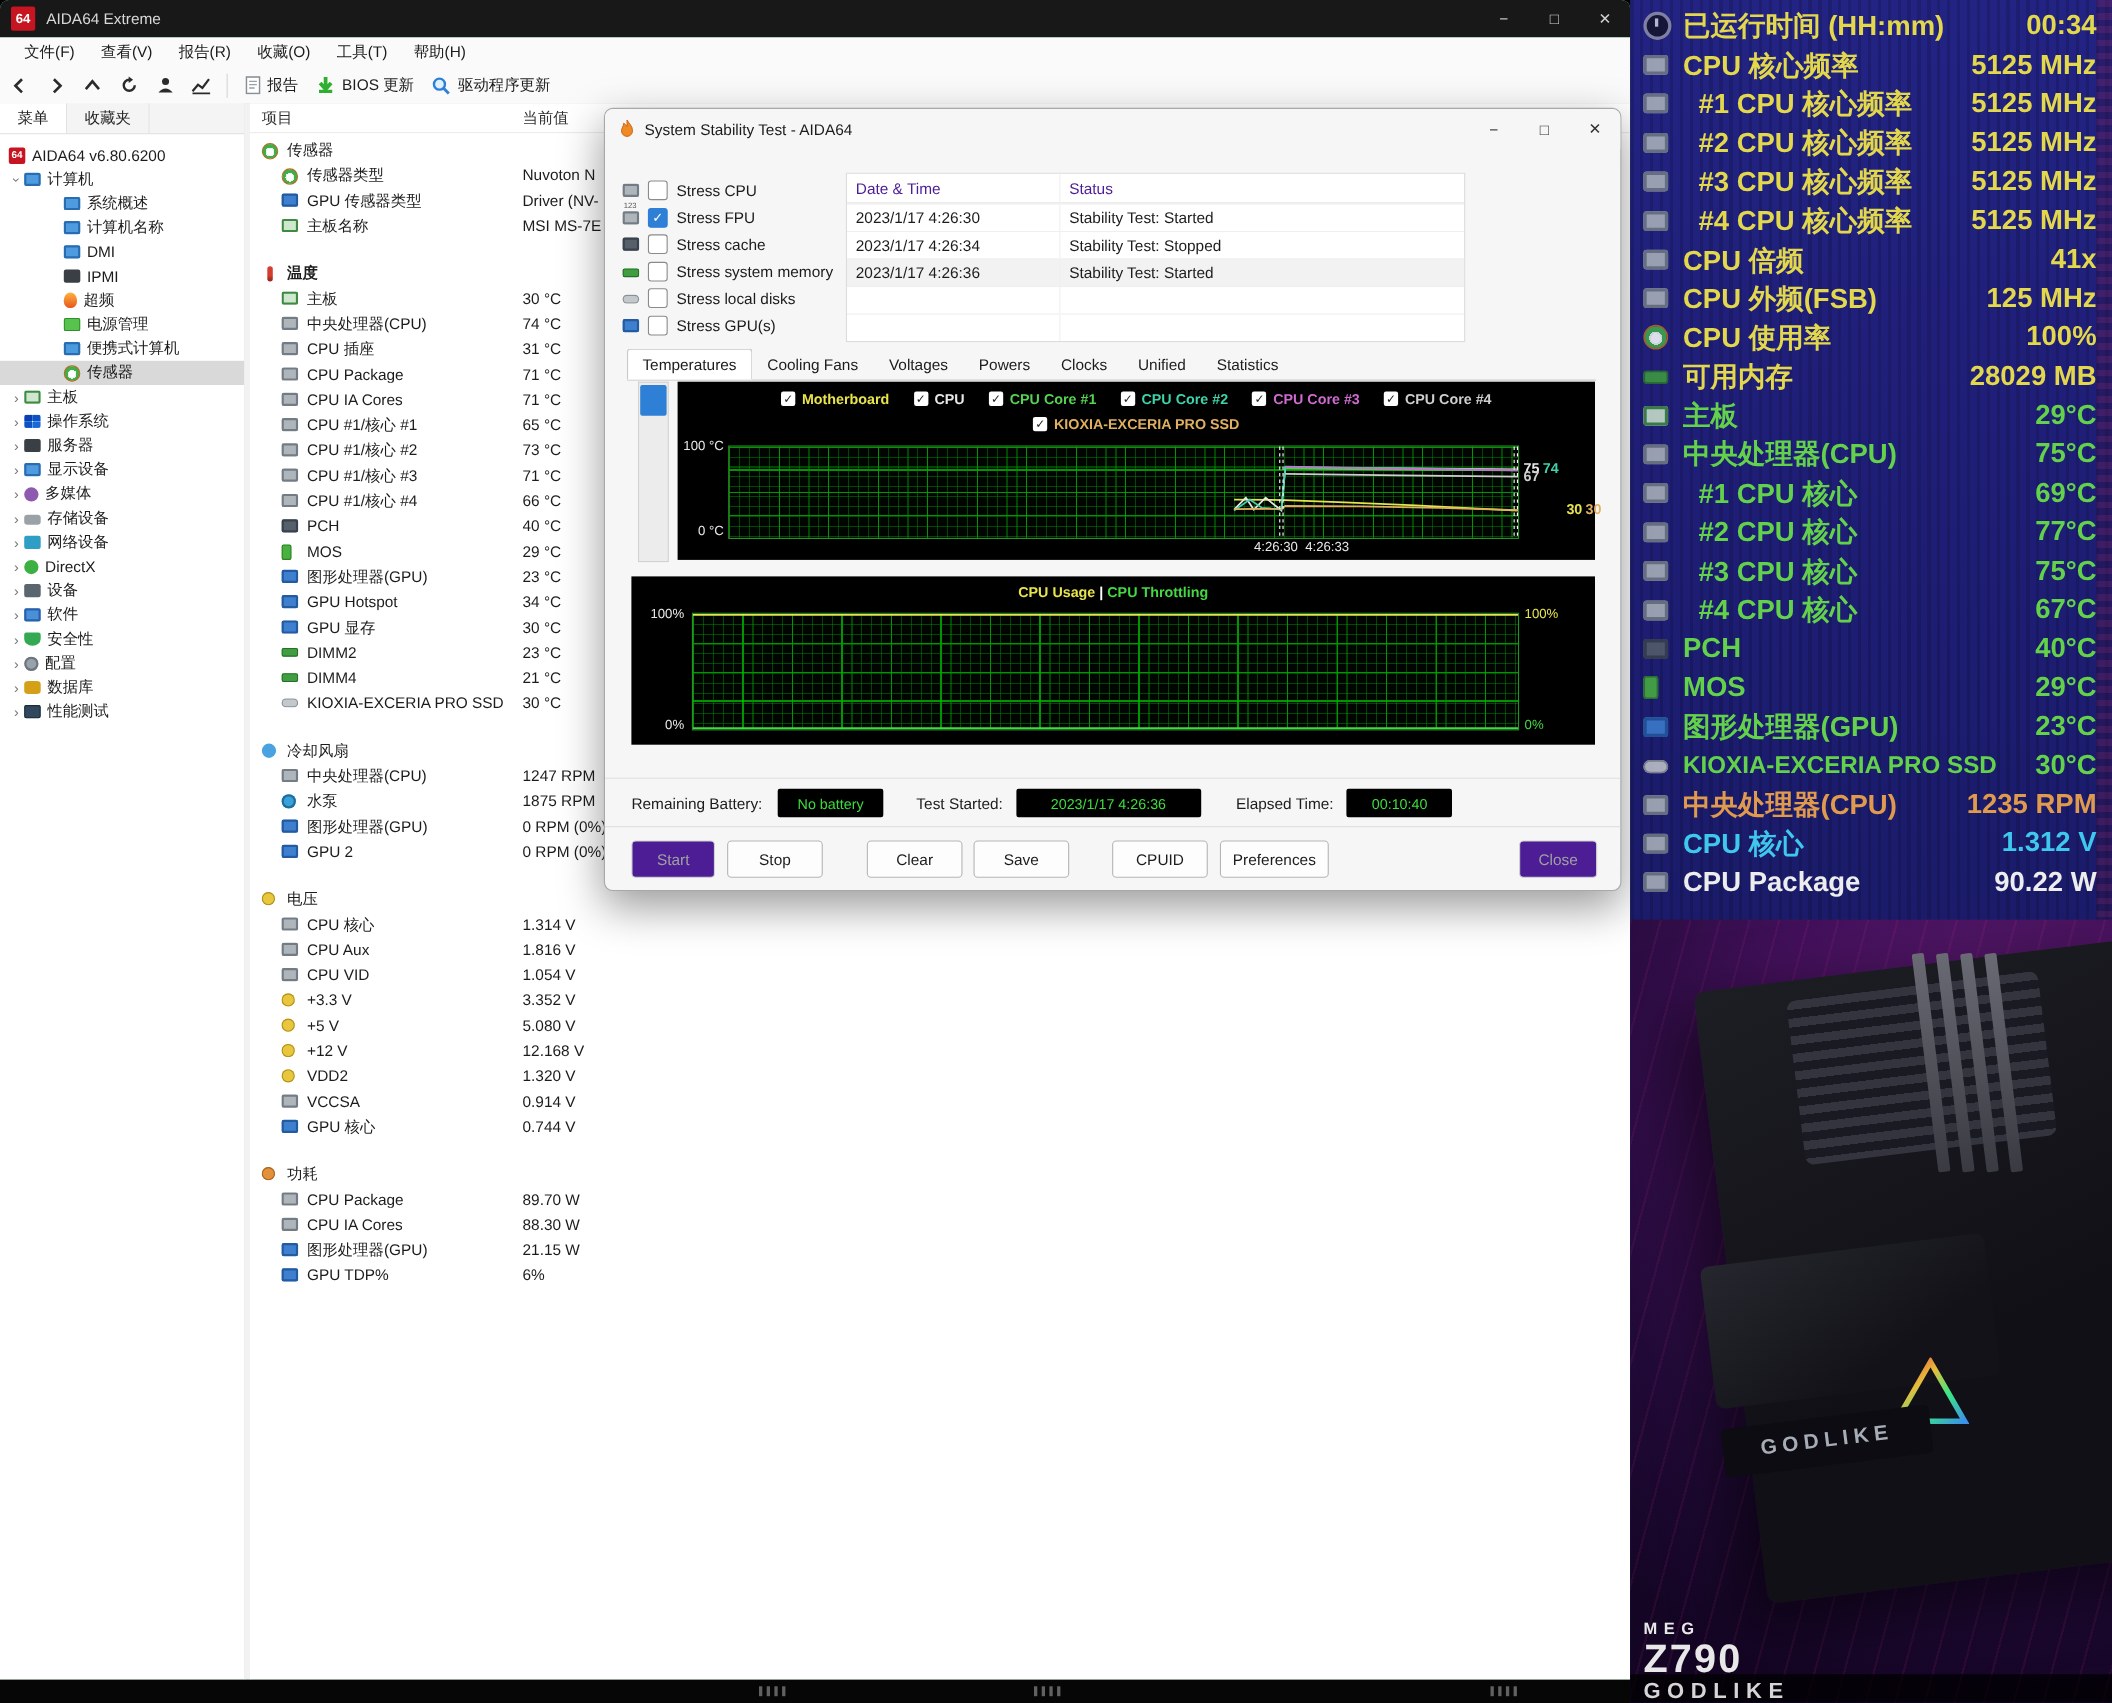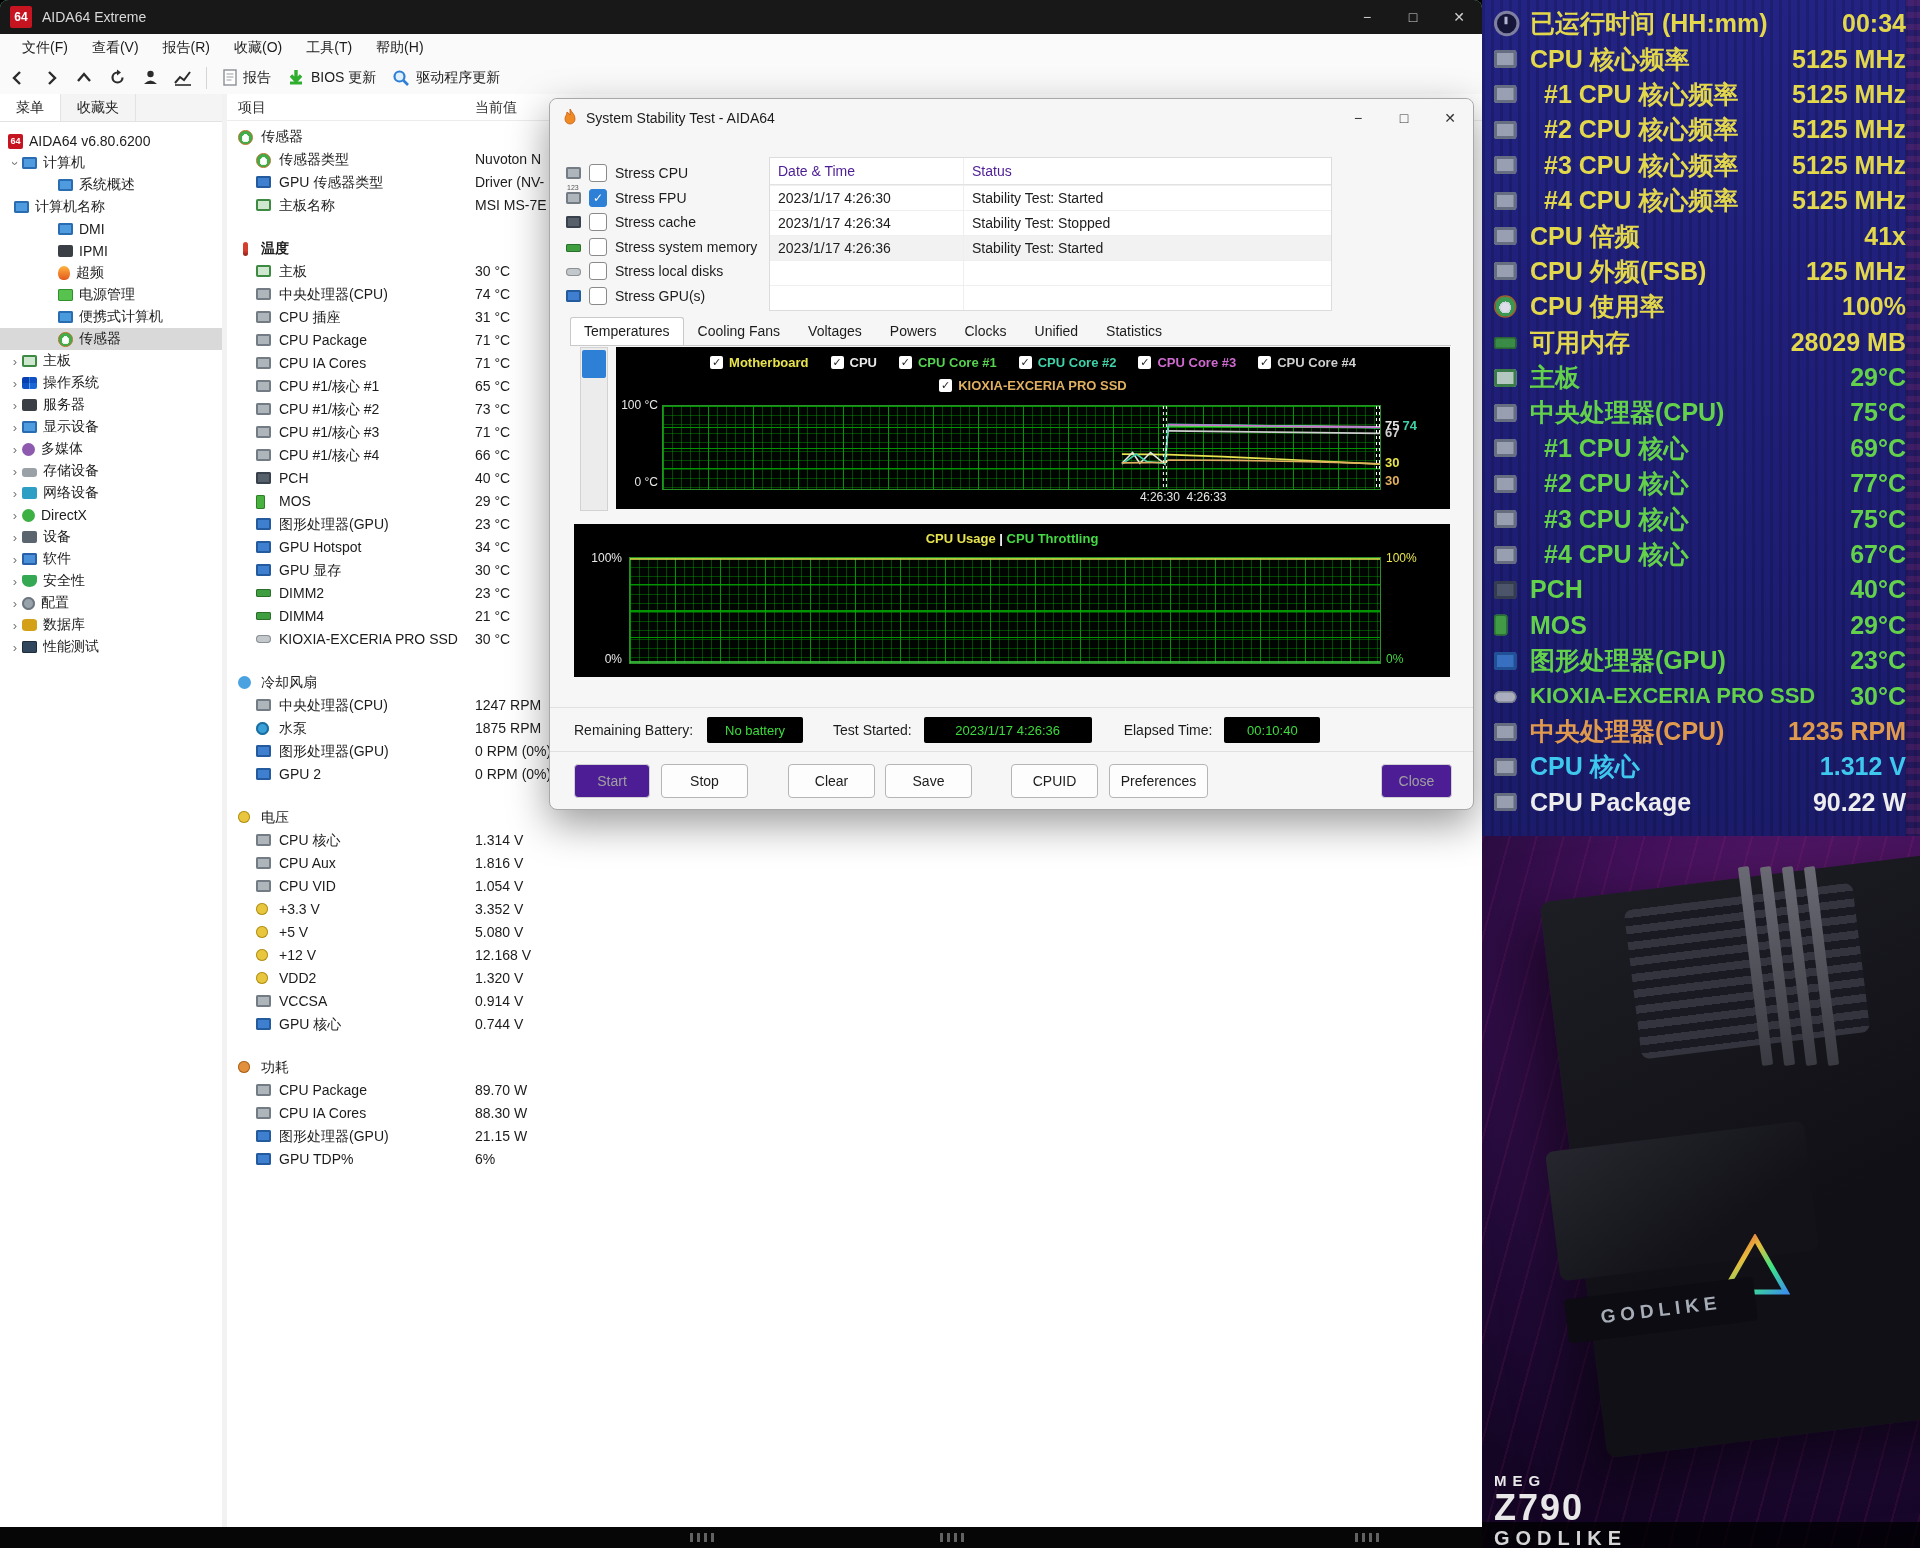--- a/index.html
+++ b/index.html
@@ -260,21 +260,21 @@
         <div class="tree-row" style="padding-left: 8px;">
           <span class="exp open">›</span>
           <span class="ic ic-monitor"></span>
           <span class="lbl">计算机</span>
         </div>
         <div class="tree-row" style="padding-left: 44px;">
           <span class="exp"></span>
           <span class="ic ic-monitor"></span>
           <span class="lbl">系统概述</span>
         </div>
-        <div class="tree-row" style="">
+        <div class="tree-row" style="padding-left: 44px;">
           <span class="exp"></span>
           <span class="ic ic-monitor"></span>
           <span class="lbl">计算机名称</span>
         </div>
         <div class="tree-row" style="padding-left: 44px;">
           <span class="exp"></span>
           <span class="ic ic-monitor"></span>
           <span class="lbl">DMI</span>
         </div>
         <div class="tree-row" style="padding-left: 44px;">
@@ -737,21 +737,21 @@
         <span class="axis-lab" style="left: 570.505px; top: 143px;">4:26:33</span>
       </div>
     <div id="temp-rlabels">
         <span class="rt-group" style="left: 769px; top: 70.75px;">
           <span style="color: rgb(232, 232, 232);">75</span>
           <span style="color: rgb(63, 210, 168);">74</span>
         </span>
         <span class="rt-group" style="left: 769px; top: 78.22px;">
           <span style="color: rgb(207, 207, 207);">67</span>
         </span>
-        <span class="rt-group" style="left: 769px; top: 108.1px; flex-direction: column;">
+        <span class="rt-group" style="left: 808px; top: 108.1px;">
           <span style="color: rgb(232, 228, 78);">30</span>
           <span style="color: rgb(224, 176, 96);">30</span>
         </span>
       </div>
   </div>
 
   <div id="usage-box">
     <div id="usage-title"><span style="color: rgb(232, 228, 78);">CPU Usage </span><span style="color: rgb(255, 255, 255);"> |</span><span style="color: rgb(68, 217, 68);"> CPU Throttling</span></div>
     <div class="axis-lab" style="right:828px;top:27px" id="u-l-top">100%</div>
     <div class="axis-lab" style="right:828px;top:128px" id="u-l-bot">0%</div>

